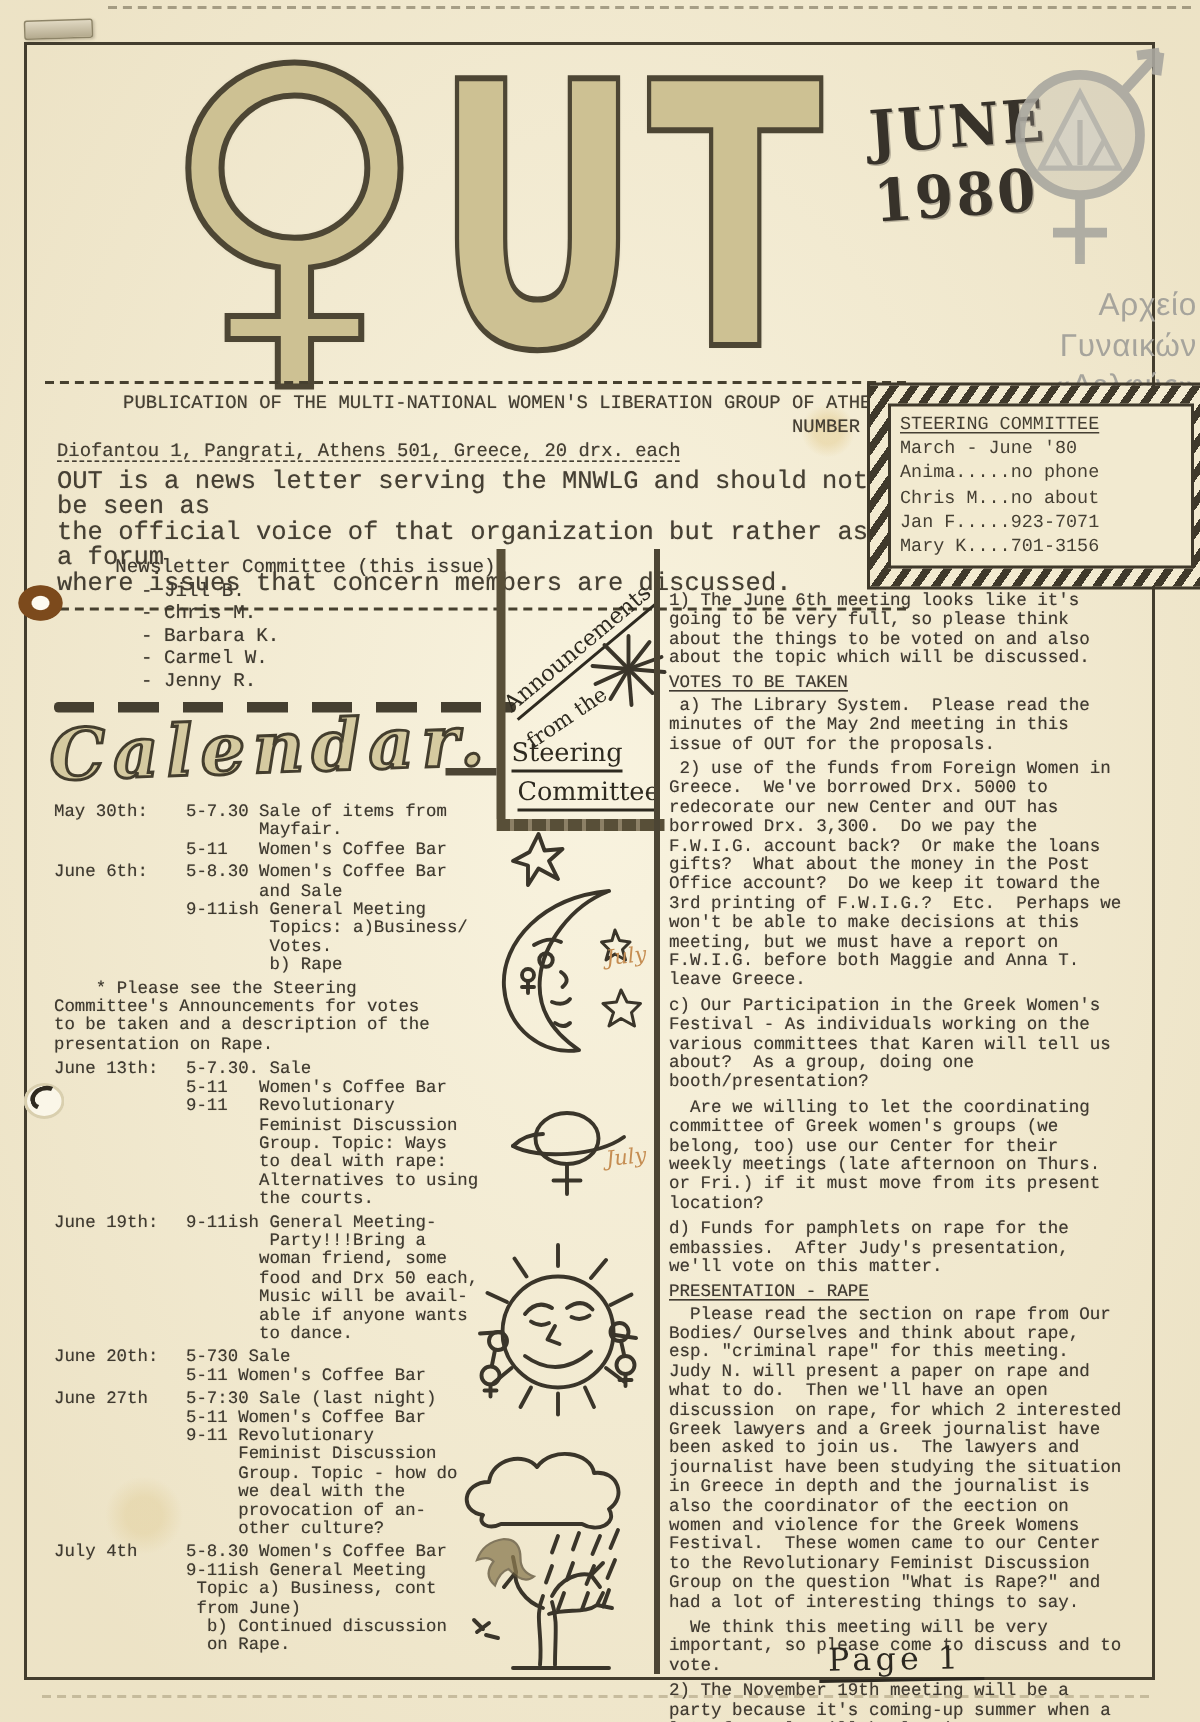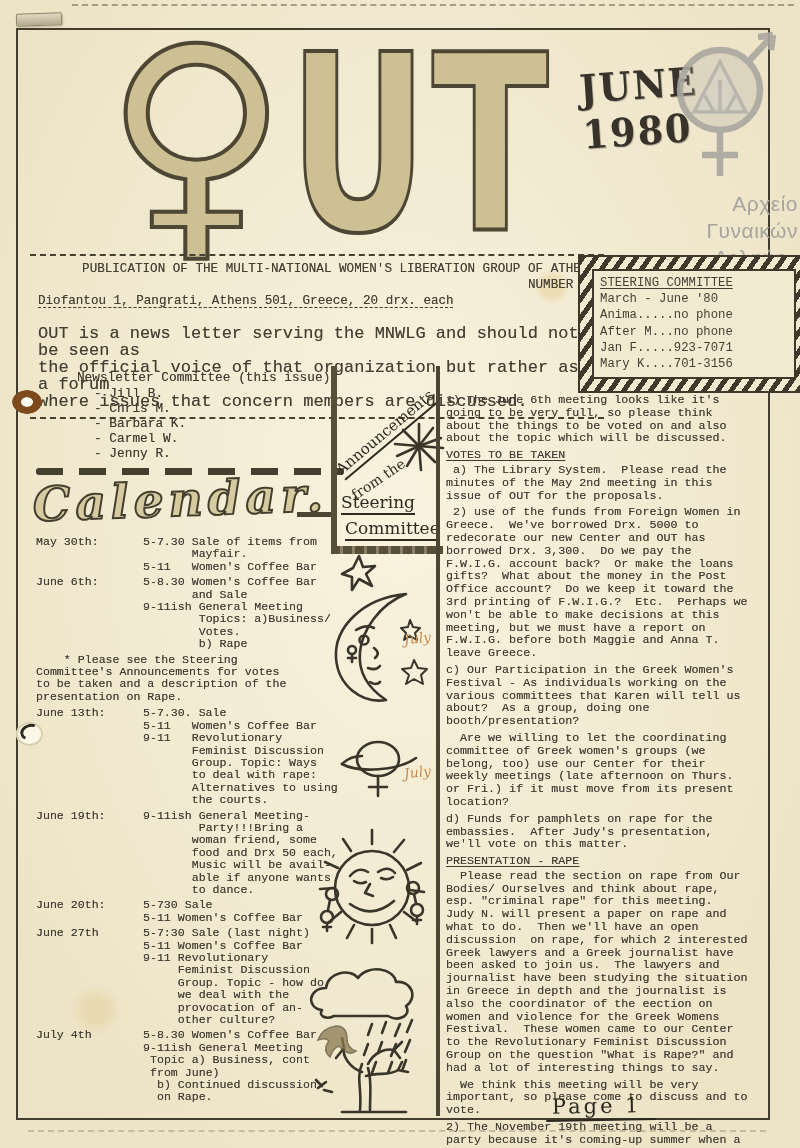--- a/index.html
+++ b/index.html
@@ -35,39 +35,39 @@
   .stamp-date{left:578px;top:66px;font-family:"DejaVu Serif",serif;font-weight:700;font-size:39px;
     letter-spacing:2px;color:#37322a;transform:rotate(-4deg) scaleX(.94);transform-origin:left top;
     text-shadow:1px 1px 0 rgba(55,50,42,.3);}
   .watermark{left:648px;top:24px;width:150px;text-align:center;}
   .watermark-caption{font-size:21px;line-height:27px;color:#a6a49c;letter-spacing:.5px;}
   
   .masthead{left:30px;top:254px;width:558px;border-top:2px dashed #46402f;border-bottom:2px dashed #46402f;
     padding:5px 8px 7px 8px;font-family:"Liberation Mono","DejaVu Sans Mono",monospace;
     font-size:12.6px;line-height:16px;color:#453f33;text-shadow:0 0 .5px rgba(69,63,51,.6);}
   .mh-c{text-align:right;}
-  .mh-addr{text-decoration:underline dashed 1.4px;text-underline-offset:3px;margin-bottom:16px;}
+  .mh-addr{text-decoration:underline dashed 1.4px;text-underline-offset:3px;margin-bottom:4px;}
   .mh-desc{white-space:pre-line;font-size:17px;line-height:17px;}
   
   .steer-outer{left:578px;top:244px;width:232px;padding:12px;box-sizing:border-box;
     background:repeating-linear-gradient(125deg,#3f392b 0 5px,#f2ead0 5px 11px);border:2px solid #3f392b;margin-top:11px;}
   .steer-inner{background:#f2ead0;border:2px solid #3f392b;padding:4px 5px 5px 6px;
     font-family:"Liberation Mono","DejaVu Sans Mono",monospace;font-size:12.3px;line-height:16.2px;color:#453f33;}
   .steer-title{text-decoration:underline;text-underline-offset:2px;}
   
   .left-col{left:36px;top:370px;width:302px;font-family:"Liberation Mono","DejaVu Sans Mono",monospace;
     color:#3f3a30;text-shadow:0 0 .5px rgba(63,58,48,.55);}
   .nc-head{font-size:12.8px;line-height:16px;text-align:right;}
   .nc-member{font-size:12.8px;line-height:15px;padding-left:58px;}
   .dash-sep{margin-top:7px;height:7px;width:308px;border-radius:3px;
     background:repeating-linear-gradient(90deg,#453f30 0 27px,rgba(69,63,48,0) 27px 43px);}
   .calendar-title{margin:2px 0 4px -4px;font-family:"DejaVu Serif",serif;font-style:italic;font-weight:700;
     font-size:47px;letter-spacing:5px;color:#d5caa0;-webkit-text-stroke:2px #443e2e;
     transform:rotate(-2deg);transform-origin:left top;width:290px;}
-  .cal-entry{display:flex;margin-bottom:3px;font-size:11.6px;line-height:12.4px;gap:19px;}
+  .cal-entry{display:flex;margin-bottom:3px;font-size:11.6px;line-height:12.4px;}
   .cal-date{width:88px;flex:none;}
   .cal-body{flex:1;white-space:pre-wrap;}
   .cal-note{margin:2px 0 4px 0;font-size:11.6px;line-height:12.4px;white-space:pre-wrap;}
   
   .ann-box{left:331px;top:366px;width:106px;height:180px;border-left:6px solid #584f38;}
   .ann-bottom{position:absolute;left:-6px;bottom:-8px;width:112px;height:8px;
     background:repeating-linear-gradient(90deg,#584f38 0 9px,#8c8066 9px 12px);}
   .ann-tick{position:absolute;left:-40px;top:146px;width:34px;height:5px;background:#4c4534;}
   .ann-txt{position:absolute;font-family:"DejaVu Serif",serif;color:#2e2a20;white-space:nowrap;}
   .ann-1{left:2px;top:96px;font-size:15px;transform:rotate(-40deg);transform-origin:0 50%;
@@ -134,21 +134,21 @@
     <div class="mh-desc">OUT is a news letter serving the MNWLG and should not be seen as
 the official voice of that organization but rather as a forum
 where issues that concern members are discussed.</div>
   </div>
 
   <div class="abs steer-outer">
     <div class="steer-inner">
       <div class="steer-title">STEERING COMMITTEE</div>
       <div>March - June '80</div>
       <div>Anima.....no phone</div>
-      <div>After M...no phone</div>
+      <div>Chris M...no about</div>
       <div>Jan F.....923-7071</div>
       <div>Mary K....701-3156</div>
     </div>
   </div>
 
   <div class="abs hole1"></div>
   <div class="abs hole2"></div>
 
   <div class="abs left-col">
     <div class="nc-head">Newsletter Committee (this issue):</div>

